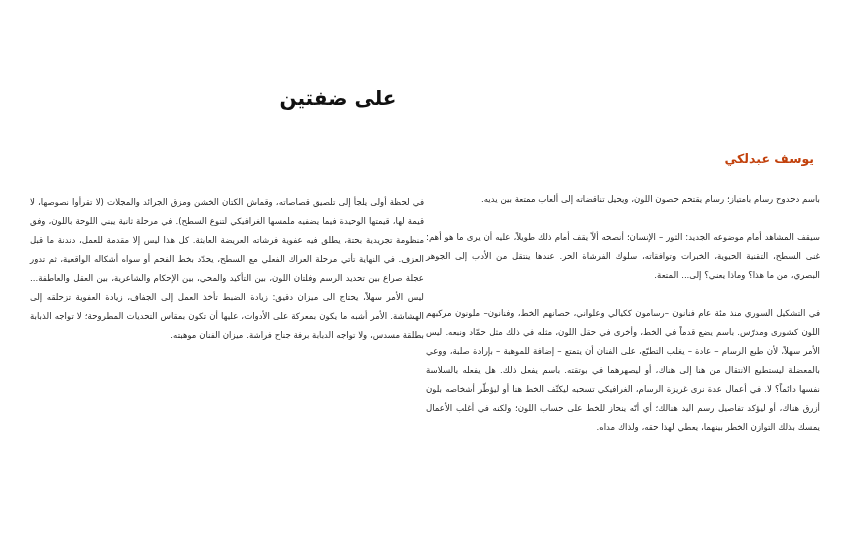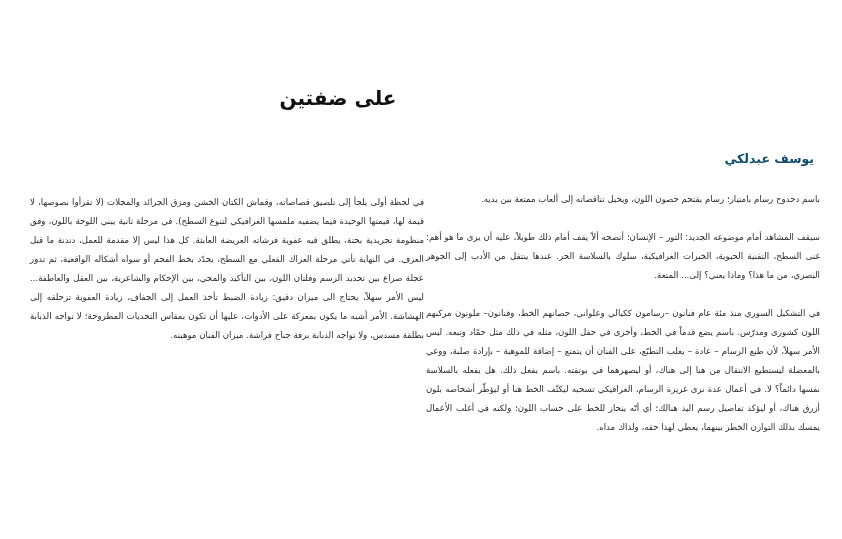--- a/index.html
+++ b/index.html
@@ -32,21 +32,21 @@
     font-weight: bold;
     color: #111;
     margin: 0;
   }
   .author {
     position: absolute;
     top: 151px;
     right: 28px;
     font-size: 12.5px;
     font-weight: bold;
-    color: #0c4a6e;
+    color: #c2410c;
     margin: 0;
   }
   .column {
     position: absolute;
     top: 190px;
     width: 394px;
     font-size: 8.6px;
     line-height: 19px;
     text-align: justify;
     color: #2a2a2a;
@@ -61,20 +61,20 @@
 </style>
 </head>
 <body>
 
 <div class="page">
   <h1 class="title">على ضفتين</h1>
   <h2 class="author">يوسف عبدلكي</h2>
 
   <div class="column col-right">
     <p>باسم دحدوح رسام بامتياز؛ رسام يقتحم حصون اللون، ويحيل تناقضاته إلى ألعاب ممتعة بين يديه.</p>
-    <p>سيقف المشاهد أمام موضوعه الجديد: الثور – الإنسان؛ أنصحه ألاّ يقف أمام ذلك طويلاً، عليه أن يرى ما هو أهم: غنى السطح، التقنية الحيوية، الخبرات الغرافيكية، سلوك بالسلاسة الحر. عندها ينتقل من الأدب إلى الجوهر البصري، من ما هذا؟ وماذا يعني؟ إلى... المتعة.</p>
+    <p>سيقف المشاهد أمام موضوعه الجديد: الثور – الإنسان؛ أنصحه ألاّ يقف أمام ذلك طويلاً، عليه أن يرى ما هو أهم: غنى السطح، التقنية الحيوية، الخبرات وتوافقاته، سلوك الفرشاة الحر. عندها ينتقل من الأدب إلى الجوهر البصري، من ما هذا؟ وماذا يعني؟ إلى... المتعة.</p>
     <p>في التشكيل السوري منذ مئة عام فنانون –رسامون ككيالي وعلواني، حصانهم الخط، وفنانون– ملونون مركبهم اللون كشورى ومدرّس. باسم يضع قدماً في الخط، وأخرى في حقل اللون، مثله في ذلك مثل حمّاد ونبعه. ليس الأمر سهلاً، لأن طبع الرسام – عادة – يغلب التطبّع، على الفنان أن يتمتع – إضافة للموهبة – بإرادة صلبة، ووعي بالمعضلة ليستطيع الانتقال من هنا إلى هناك، أو ليصهرهما في بوتقته. باسم يفعل ذلك. هل يفعله بالسلاسة نفسها دائماً؟ لا. في أعمال عدة نرى غريزة الرسام، الغرافيكي تسحبه ليكثّف الخط هنا أو ليؤطّر أشخاصه بلون أزرق هناك، أو ليؤكد تفاصيل رسم اليد هنالك؛ أي أنّه ينحاز للخط على حساب اللون؛ ولكنه في أغلب الأعمال يمسك بذلك التوازن الخطر بينهما، يعطي لهذا حقه، ولذاك مداه.</p>
   </div>
 
   <div class="column col-left">
     <p>في لحظة أولى يلجأ إلى تلصيق قصاصاته، وقماش الكتان الخشن ومزق الجرائد والمجلات (لا تقرأوا نصوصها، لا قيمة لها، قيمتها الوحيدة فيما يضفيه ملمسها الغرافيكي لتنوع السطح). في مرحلة ثانية يبني اللوحة باللون، وفق منظومة تجريدية بحتة، يطلق فيه عفوية فرشاته العريضة العابثة. كل هذا ليس إلا مقدمة للعمل، دندنة ما قبل العزف. في النهاية تأتي مرحلة العراك الفعلي مع السطح، يحدّد بخط الفحم أو سواه أشكاله الواقعية، ثم تدور عجلة صراع بين تحديد الرسم وفلتان اللون، بين التأكيد والمحي، بين الإحكام والشاعرية، بين العقل والعاطفة... ليس الأمر سهلاً، يحتاج الى ميزان دقيق: زيادة الضبط تأخذ العمل إلى الجفاف، زيادة العفوية تزحلقه إلى الهشاشة. الأمر أشبه ما يكون بمعركة على الأدوات، عليها أن تكون بمقاس التحديات المطروحة؛ لا تواجه الذبابة بطلقة مسدس، ولا تواجه الدبابة برفة جناح فراشة. ميزان الفنان موهبته.</p>
   </div>
 </div>
 
 </body></html>

